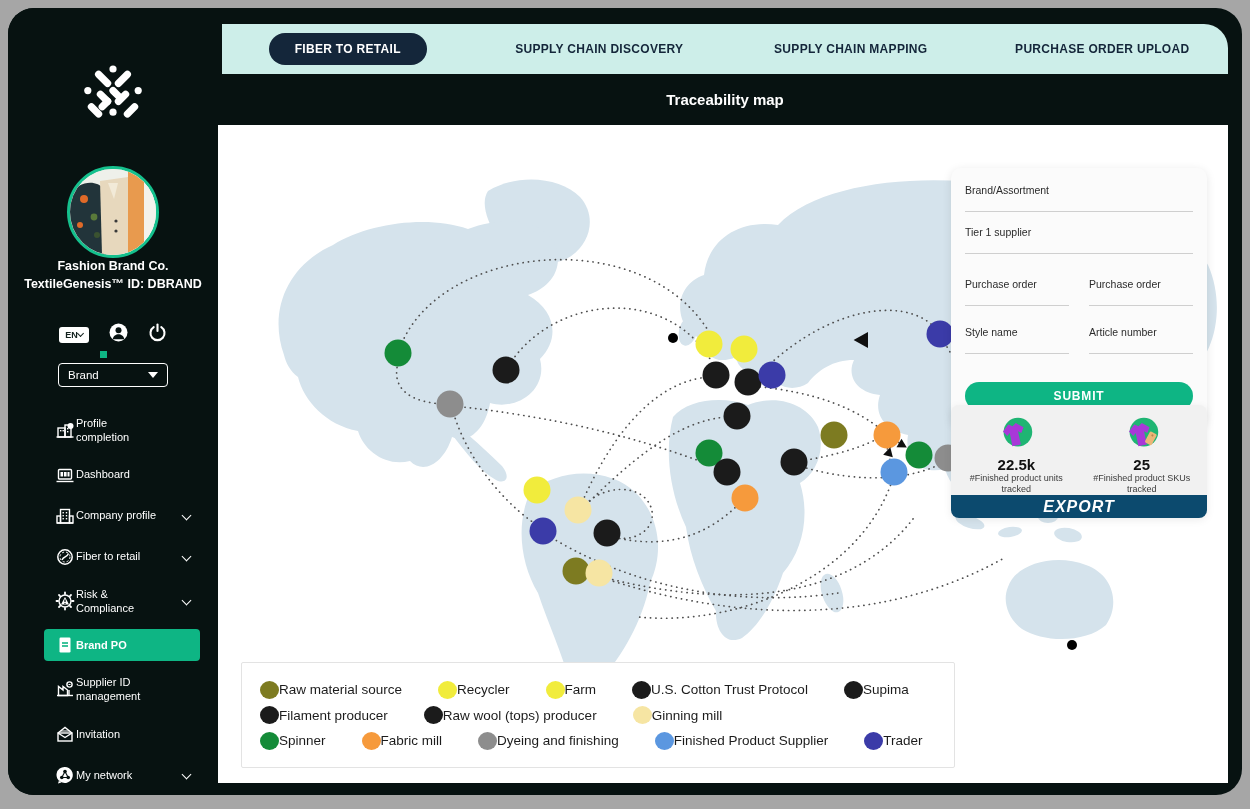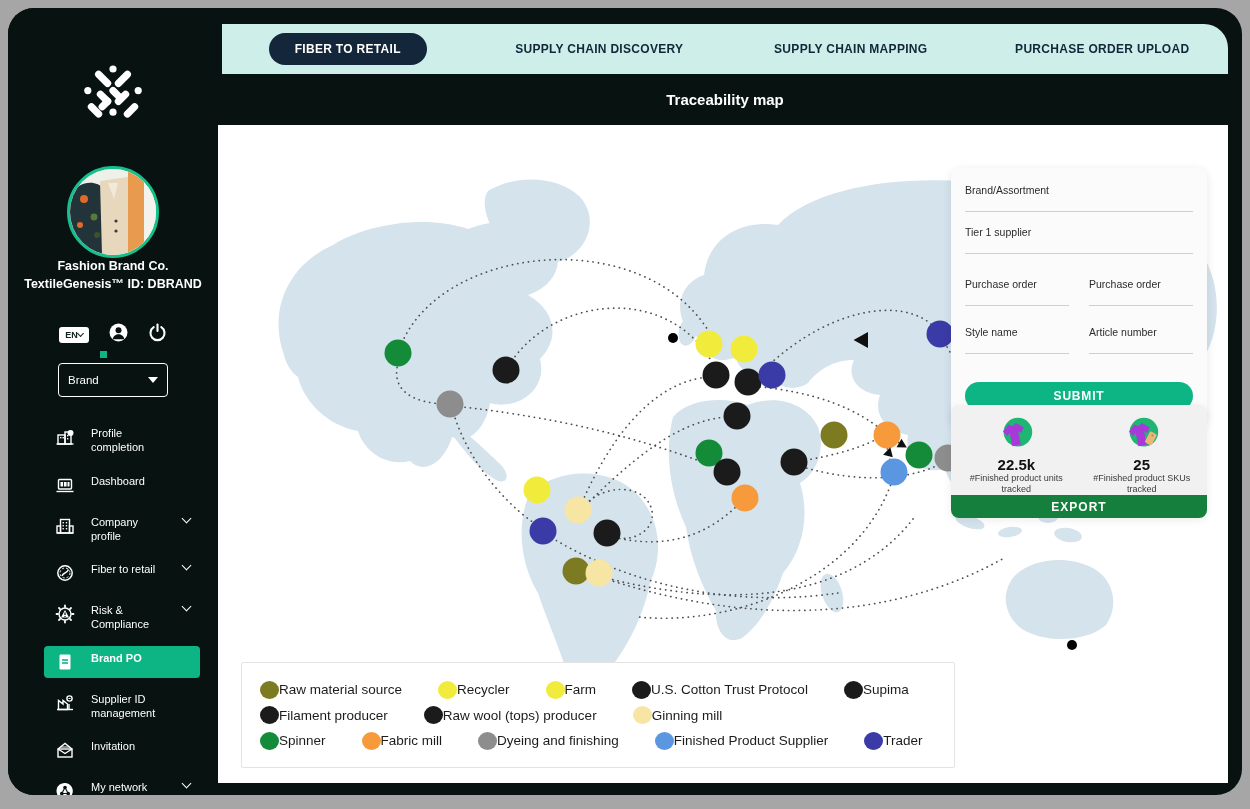--- a/index.html
+++ b/index.html
@@ -8,24 +8,24 @@
 
   
   .sidebar { position:absolute; left:0; top:0; width:210px; height:100%; background:#071211; color:#fff; }
   .logo-wrap { margin:52px auto 0; width:72px; height:72px; }
   .avatar-ring { margin:34px auto 0; width:92px; height:92px; border-radius:50%; border:3px solid #15c08d; overflow:hidden; background:#eef0ea; }
   .brand-name { text-align:center; font-size:12.5px; font-weight:700; line-height:1.4; }
   .ctrl-row { margin-top:30px; display:flex; align-items:center; justify-content:center; gap:20px; }
   .lang-box { background:#fff; color:#13221f; border-radius:3px; font-size:9px; font-weight:700; padding:3px 6px; display:flex; align-items:center; gap:0; cursor:pointer; }
   .chev-dn-dark { width:5px; height:5px; border-right:1.4px solid #13221f; border-bottom:1.4px solid #13221f; transform:rotate(45deg); margin-top:-2px; }
   .green-sq { width:7px; height:7px; background:#0eb584; margin:5px 0 0 92px; }
-  .role-select { margin:5px auto 0; width:110px; height:34px; border:1.5px solid #fff; border-radius:4px; display:flex; align-items:center; justify-content:space-between; padding:0 9px; font-size:11.5px; color:#fff; cursor:pointer; }
+  .role-select { margin:5px auto 0; width:110px; height:24px; border:1.5px solid #fff; border-radius:4px; display:flex; align-items:center; justify-content:space-between; padding:0 9px; font-size:11.5px; color:#fff; cursor:pointer; }
   .dd-tri { width:0; height:0; border-left:5px solid transparent; border-right:5px solid transparent; border-top:6px solid #fff; }
   .menu { margin-top:24px; padding:0 18px 0 36px; }
-  .menu-item { display:flex; gap:15px; padding:5px 10px 5px 10px; margin-bottom:9px; border-radius:4px; cursor:pointer; }
+  .menu-item { display:flex; align-items:center; padding:5px 10px 5px 10px; margin-bottom:9px; border-radius:4px; cursor:pointer; }
   .menu-item.active { background:#0eb584; }
   .mi { width:22px; height:22px; flex:0 0 22px; display:flex; align-items:center; justify-content:center; }
   .ml { font-size:11px; color:#fff; line-height:1.3; max-width:84px; }
   .chev { margin-left:auto; width:7px; height:7px; border-right:1.6px solid #fff; border-bottom:1.6px solid #fff; transform:rotate(45deg); flex:0 0 7px; }
 
   
   .content { position:absolute; left:210px; top:0; width:1024px; height:100%; }
   .tabbar { position:absolute; left:4px; top:16px; width:1006px; height:50px; background:#cdeee9; border-top-right-radius:24px; display:flex; align-items:center; }
   .tab { flex:1; text-align:center; font-size:12px; font-weight:700; letter-spacing:.3px; color:#14263a; cursor:pointer; }
   .tab .pill { display:inline-block; background:#14263a; color:#fff; border-radius:17px; padding:9px 26px; }
@@ -51,21 +51,21 @@
   .f-two .f-field { flex:1; margin-bottom:0; }
   .submit-btn { margin-top:14px; width:100%; height:28px; border:none; border-radius:15px; background:#0eb584; color:#fff; font-size:12px; font-weight:700; letter-spacing:.8px; cursor:pointer; font-family:"Liberation Sans",sans-serif; }
 
   
   .stats-card { position:absolute; left:733px; top:280px; width:256px; height:113px; background:#f1f1f1; border-radius:8px; overflow:hidden; z-index:4; box-shadow:0 2px 8px rgba(0,0,0,.08); }
   .stats-row { display:flex; justify-content:space-evenly; padding-top:8px; }
   .stat { width:120px; text-align:center; }
   .stat-ico { height:42px; }
   .stat-val { font-size:15px; font-weight:700; color:#111; margin-top:1px; }
   .stat-lab { font-size:9px; color:#3b3b3b; line-height:1.25; }
-  .export-btn { position:absolute; left:0; bottom:0; width:100%; height:23px; border:none; background:#15803d; color:#fff; font-size:12px; font-weight:700; letter-spacing:1px; cursor:pointer; font-family:"Liberation Sans",sans-serif; }
+  .export-btn { position:absolute; left:0; bottom:0; width:100%; height:23px; border:none; background:#0c4a6e; color:#fff; font-size:16px; font-weight:700; letter-spacing:1px; cursor:pointer; font-family:"Liberation Sans",sans-serif;font-style:italic; }
 </style>
 </head>
 <body>
 
 <div class="window">
 
   <div class="sidebar">
     <div class="logo-wrap">
       <svg width="72" height="72" viewBox="0 0 80 80">
         <g stroke="#fff" stroke-width="8" stroke-linecap="round" fill="none">

